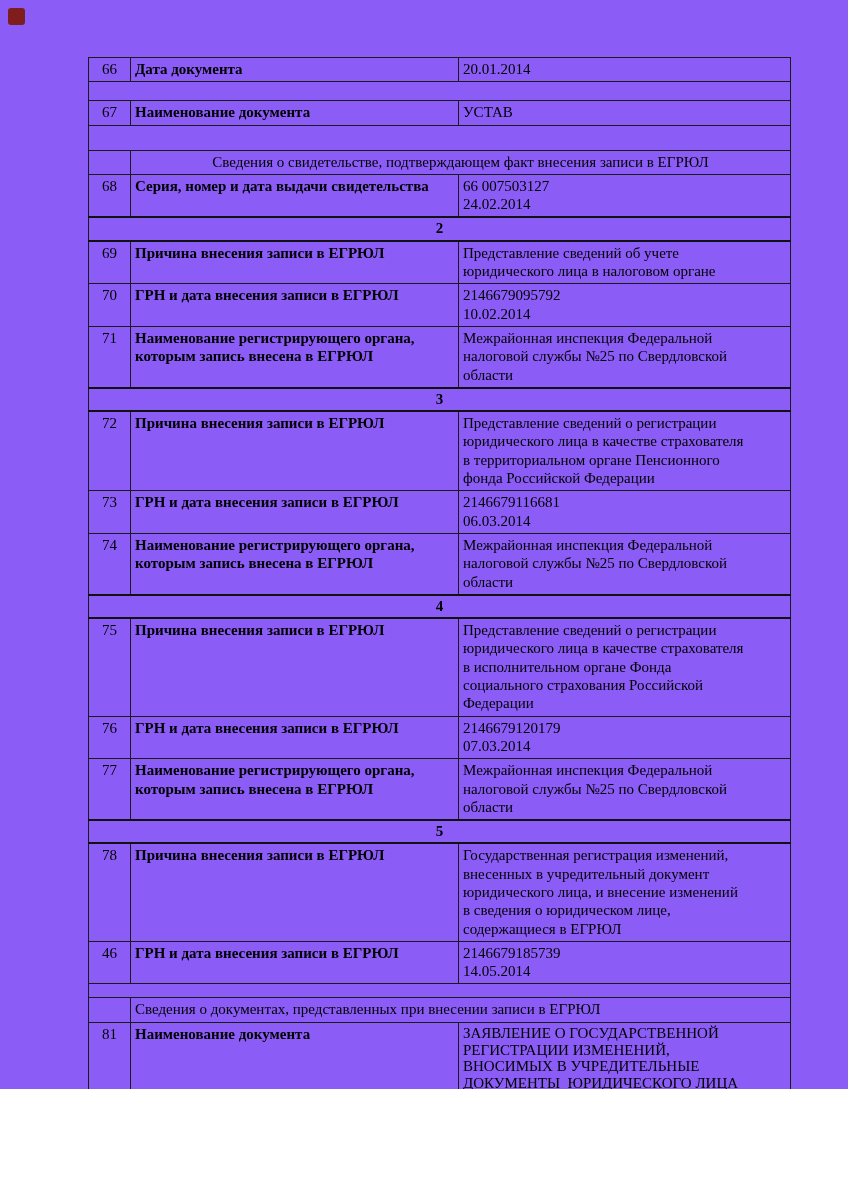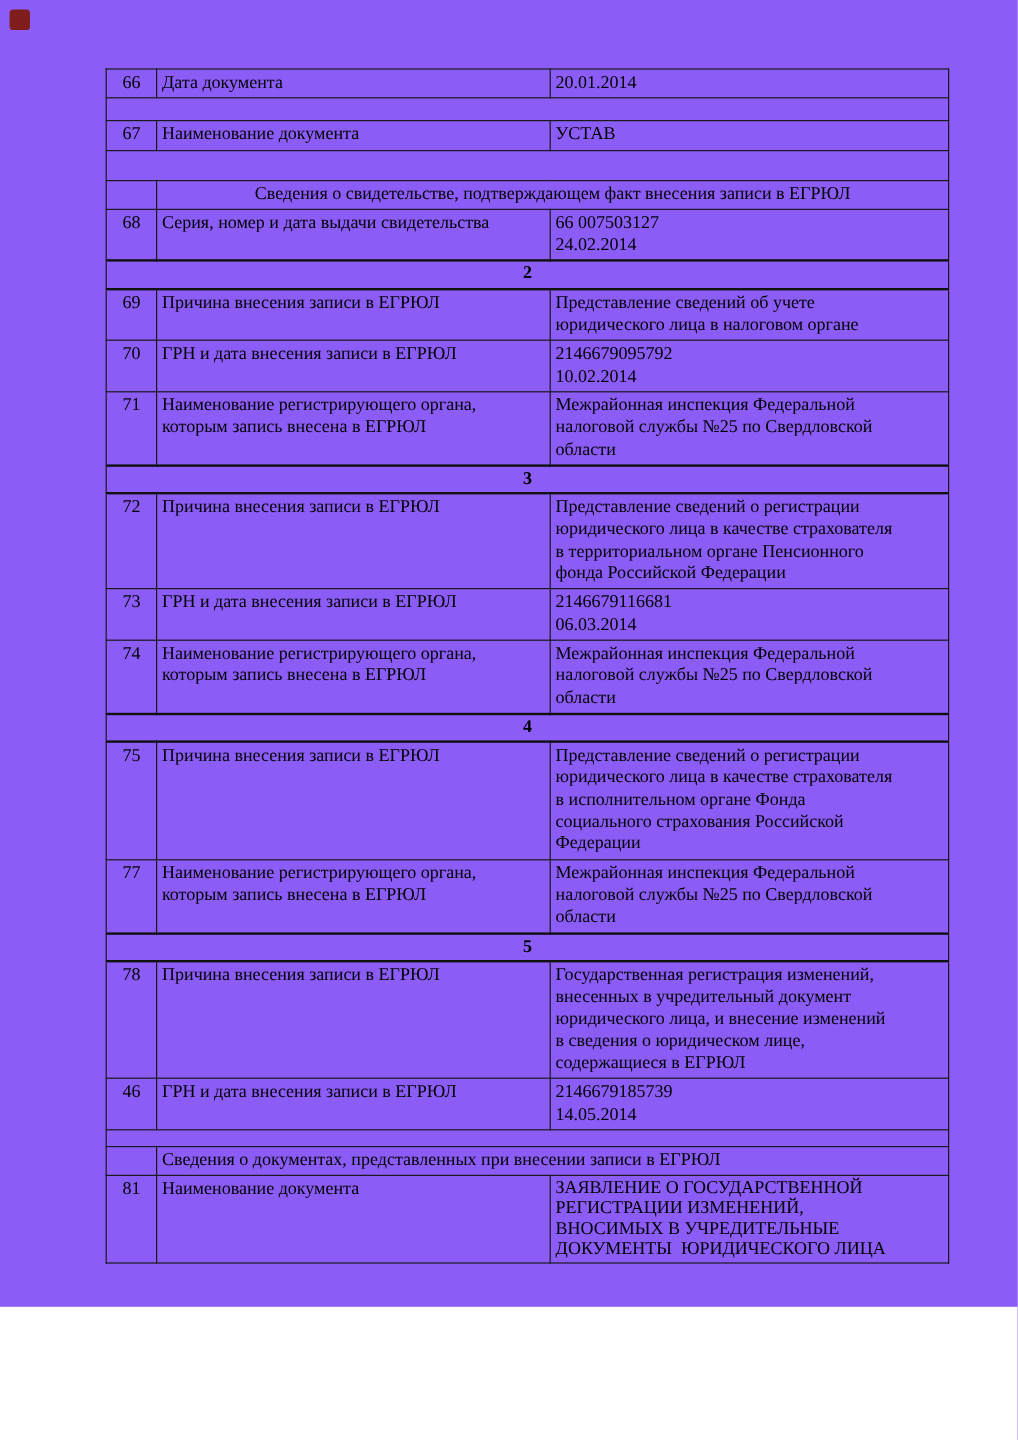--- a/index.html
+++ b/index.html
@@ -26,21 +26,21 @@
   col.c-value { width:332px; }
 
   td {
     border:1px solid #1a1a1a;
     vertical-align:top;
     padding:2px 4px 3px 4px;
     font-size:15px;
     line-height:1.22;
   }
   td.num   { text-align:center; padding-left:1px; padding-right:1px; }
-  td.label { white-space:pre-wrap; }
+  td.label { white-space:pre-wrap;font-weight:bold; }
   td.value { white-space:pre-wrap; }
   td.value.caps { line-height:1.12; }
 
   td.spacer { padding:0; }
 
   td.section {
     text-align:center; font-weight:bold;
     padding:1px 4px 2px 4px;
     border-top:2px solid #111; border-bottom:2px solid #111;
   }
@@ -149,20 +149,26 @@
           <td colspan="3" class="section">4</td>
         </tr>
         <tr>
           <td class="num">75</td>
           <td class="label">Причина внесения записи в ЕГРЮЛ</td>
           <td class="value">Представление сведений о регистрации
 юридического лица в качестве страхователя
 в исполнительном органе Фонда
 социального страхования Российской
 Федерации</td>
+        </tr>
+        <tr>
+          <td class="num">76</td>
+          <td class="label">ГРН и дата внесения записи в ЕГРЮЛ</td>
+          <td class="value">2146679120179
+07.03.2014</td>
         </tr>
         <tr>
           <td class="num">77</td>
           <td class="label">Наименование регистрирующего органа,
 которым запись внесена в ЕГРЮЛ</td>
           <td class="value">Межрайонная инспекция Федеральной
 налоговой службы №25 по Свердловской
 области</td>
         </tr>
         <tr>

